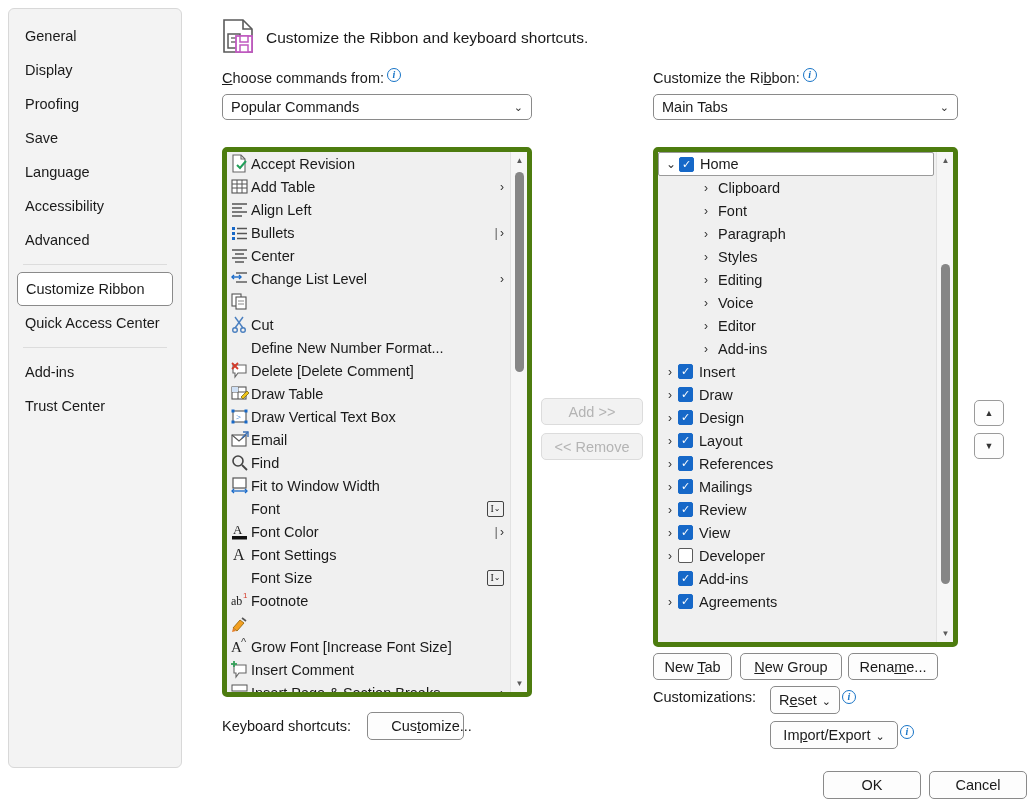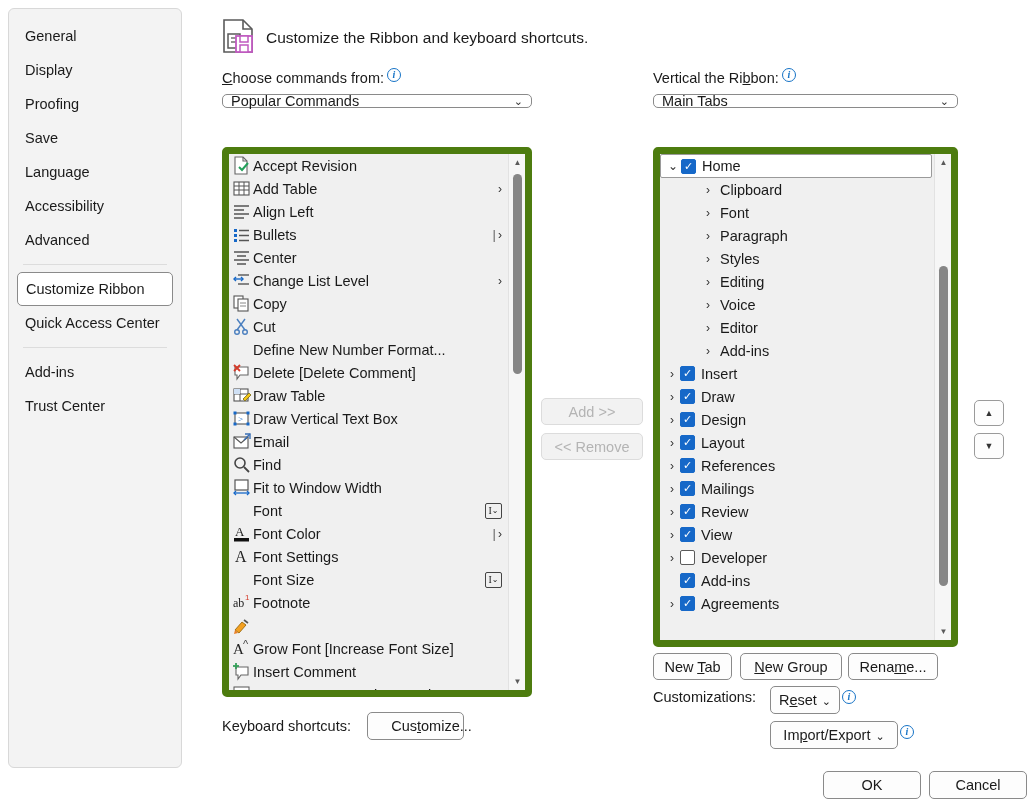--- a/index.html
+++ b/index.html
@@ -38,21 +38,21 @@
   .nav-sep { height:1px; background:#dcdcdc; margin:7px 14px; }
 
   
   #header { position:absolute; left:222px; top:18px; display:flex; align-items:center; gap:10px; }
   #header .title { font-size:15.5px; }
 
   
   .field-label { position:absolute; font-size:14.5px; white-space:nowrap; display:flex; align-items:center; gap:3px;}
   .combo {
     position:absolute;
-    height:14px;
+    height:26px;
     background:#ffffff;
     border:1px solid #8a8a8a;
     border-radius:5px;
     display:flex; align-items:center;
     padding:0 8px;
     font-size:14.5px;
     cursor:default;
   }
   .combo .val { flex:1; }
   .combo .chev { color:#333; font-size:11px; }
@@ -63,21 +63,21 @@
     border:1.4px solid #1673c6; color:#1673c6;
     font-size:10px; line-height:11px; text-align:center;
     font-family:"Liberation Serif", serif; font-style:italic; font-weight:bold;
     vertical-align:top; position:relative; top:-3px;
   }
 
   
   .listbox {
     position:absolute;
     background:#f0f0f0;
-    border:7px solid #4d7c0f;
+    border:5px solid #4d7c0f;
     border-radius:5px;
     overflow:hidden;
   }
   .list-inner { position:absolute; left:0; top:0; right:17px; bottom:0; overflow:hidden; }
 
   .cmd-row {
     height:23px; display:flex; align-items:center;
     padding:0 0 0 3px; white-space:nowrap; font-size:14.5px; cursor:default;
   }
   .cmd-ico { width:19px; height:19px; flex:0 0 19px; margin-right:2px; position:relative; }
@@ -245,21 +245,20 @@
       </div>
       <div class="cmd-row">
         <span class="cmd-ico"><svg width="19" height="19" viewBox="0 0 19 19">
             <rect x="2" y="2" width="9" height="12" fill="#fff" stroke="#555" stroke-width="1.1"></rect>
             <rect x="6" y="5" width="10" height="12" fill="#fff" stroke="#555" stroke-width="1.1"></rect>
             <g stroke="#888">
               <line x1="8" y1="9" x2="14" y2="9"></line>
               <line x1="8" y1="12" x2="14" y2="12"></line>
             </g>
           </svg></span>
-        <span class="cmd-label">Copy</span>
       </div>
       <div class="cmd-row">
         <span class="cmd-ico"><svg width="19" height="19" viewBox="0 0 19 19">
             <g stroke="#4a7fbf" stroke-width="1.4" fill="none">
               <line x1="5" y1="2" x2="13" y2="13"></line>
               <line x1="13" y1="2" x2="5" y2="13"></line>
               <circle cx="5" cy="15" r="2.3"></circle>
               <circle cx="13" cy="15" r="2.3"></circle>
             </g>
           </svg></span>
@@ -411,21 +410,21 @@
 </div>
 
 <div class="btn disabled" style="left:541px; top:398px; width:102px; height:27px;">
   <span>Add &gt;&gt;</span>
 </div>
 <div class="btn disabled" style="left:541px; top:433px; width:102px; height:27px;">
   <span>&lt;&lt; Remove</span>
 </div>
 
 <div class="field-label" style="left:653px; top:70px;">
-  <span><span>Vertical the Ri</span><u>b</u><span>bon:</span></span>
+  <span><span>Customize the Ri</span><u>b</u><span>bon:</span></span>
   <span class="info-icon">i</span>
 </div>
 
 <div class="combo" style="left:653px; top:94px; width:305px;">
   <span class="val">Main Tabs</span>
   <span class="chev">⌄</span>
 </div>
 
 <div class="listbox" style="left:653px; top:147px; width:305px; height:500px;">
   <div class="list-inner" id="tree-list">

